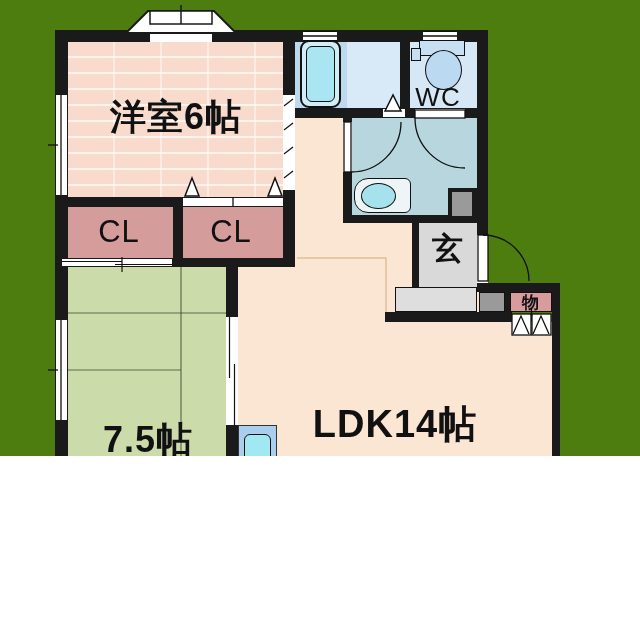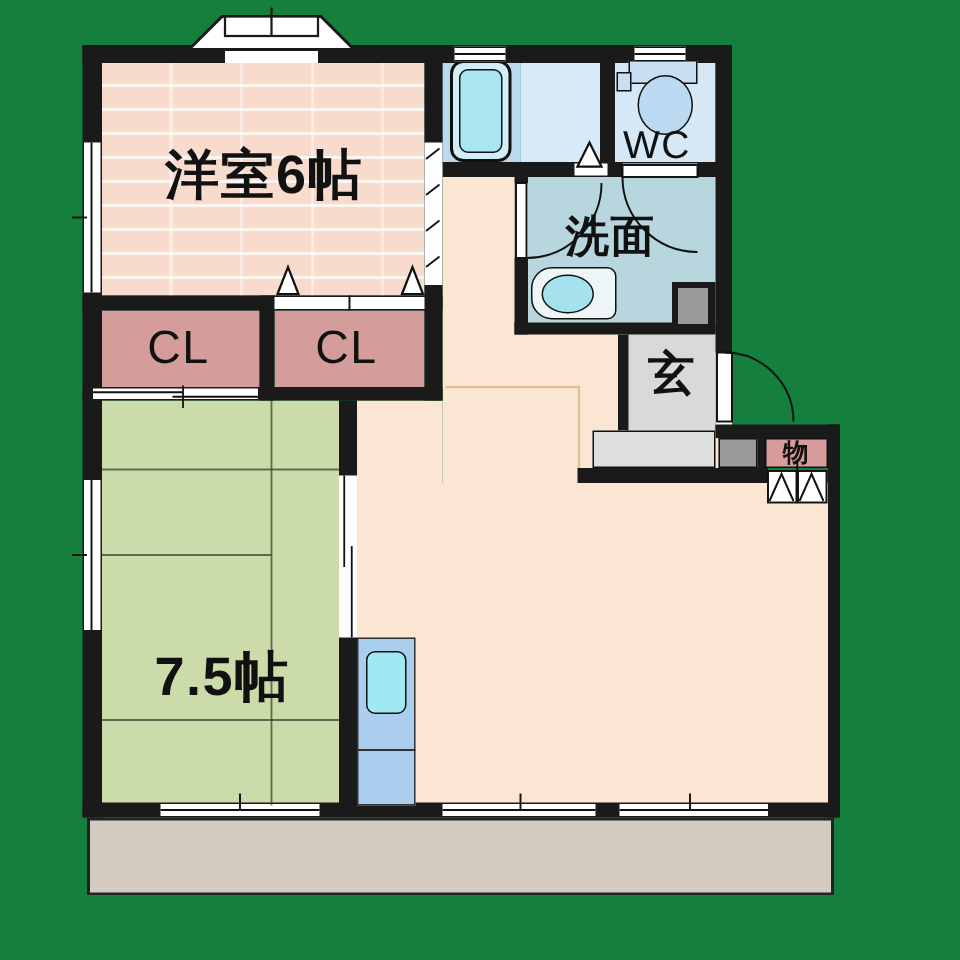--- a/index.html
+++ b/index.html
@@ -1,16 +1,16 @@
 <!DOCTYPE html>
 <html style="--wall: #1a1a1a; --western-room-fill: #f8dbcc; --closet-fill: #d59c9c; --japanese-room-fill: #ccdbaa; --ldk-fill: #fae6d3; --bath-fill: #bcd9ee; --bath-floor-fill: #d8eaf7; --wc-fill: #d6e8f5; --washroom-fill: #b7d6de; --entrance-fill: #d9d9d9; --storage-fill: #d89c9c; --balcony-fill: #d4cbc0; --kitchen-fill: #aacfee; --sink-fill: #a0e8f2; --pillar-fill: #9a9a9a;"><head>
 <meta charset="utf-8">
 <style>
   html,body{margin:0;padding:0;background:#fff;}
-  #stage{position:relative;width:640px;height:640px;background:#15803d;overflow:hidden;
+  #stage{position:relative;width:640px;height:456px;background:#4d7c0f;overflow:hidden;
          font-family:"Liberation Sans",sans-serif;}
   #stage div{position:absolute;box-sizing:border-box;}
   .wall{background:var(--wall,#1a1a1a);}
   .open{background:#fff;}
   .fill-ldk{background:var(--ldk-fill,#fae6d3);}
   .fill-western{background:var(--western-room-fill,#f8dbcc);
     background-image:
       repeating-linear-gradient(90deg,transparent 0 45px,rgba(255,255,255,.45) 45px 47px),
       repeating-linear-gradient(180deg,transparent 0 14px,rgba(255,255,255,.7) 14px 16px);}
   .fill-cl{background:var(--closet-fill,#d59c9c);}
@@ -175,19 +175,19 @@
       <line x1="284" y1="178" x2="293" y2="171"></line>
     </g>
     <g stroke="#333" stroke-width="1.2">
       <line x1="238" y1="500" x2="277" y2="500"></line>
     </g>
   </svg>
 
   <span class="lbl" style="left:176px;top:117px;font-size:36px">洋室6帖</span>
   <span class="lbl" style="left:119px;top:232px;font-size:31px;font-weight:500">CL</span>
   <span class="lbl" style="left:231px;top:232px;font-size:31px;font-weight:500">CL</span>
-  <span class="lbl" style="left:148px;top:452px;font-size:36px">7.5帖</span>
-  <span class="lbl" style="left:407px;top:158px;font-size:29px">洗面</span>
+  <span class="lbl" style="left:148px;top:440px;font-size:36px">7.5帖</span>
+  <span class="lbl" style="left:395px;top:424px;font-size:38px">LDK14帖</span>
   <span class="lbl" style="left:438px;top:97px;font-size:26px;font-weight:500">WC</span>
   <span class="lbl" style="left:448px;top:249px;font-size:31px">玄</span>
   <span class="lbl" style="left:531px;top:302px;font-size:17px">物</span>
 
 </div>
 
 </body></html>

